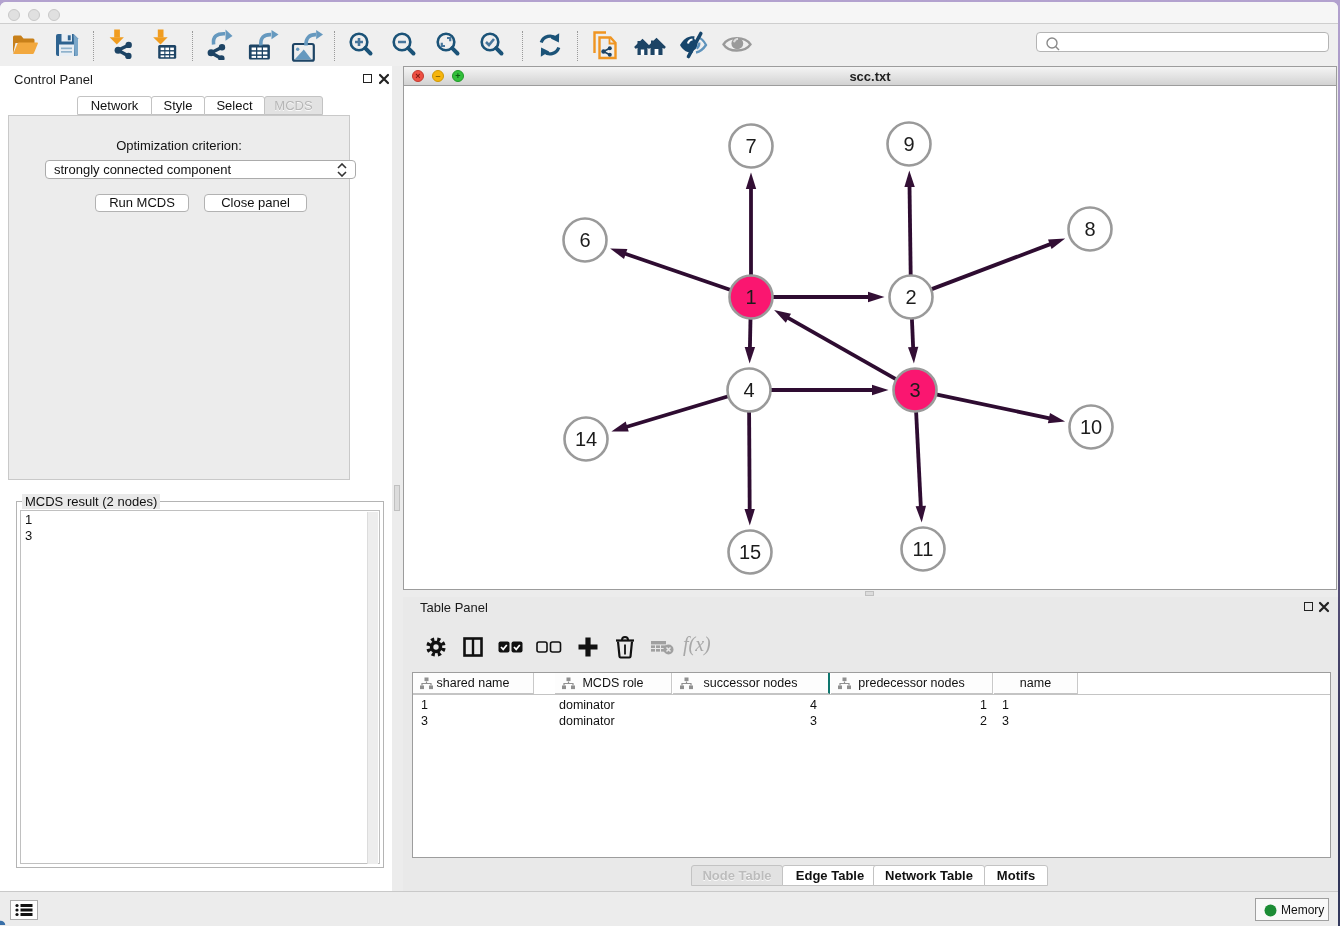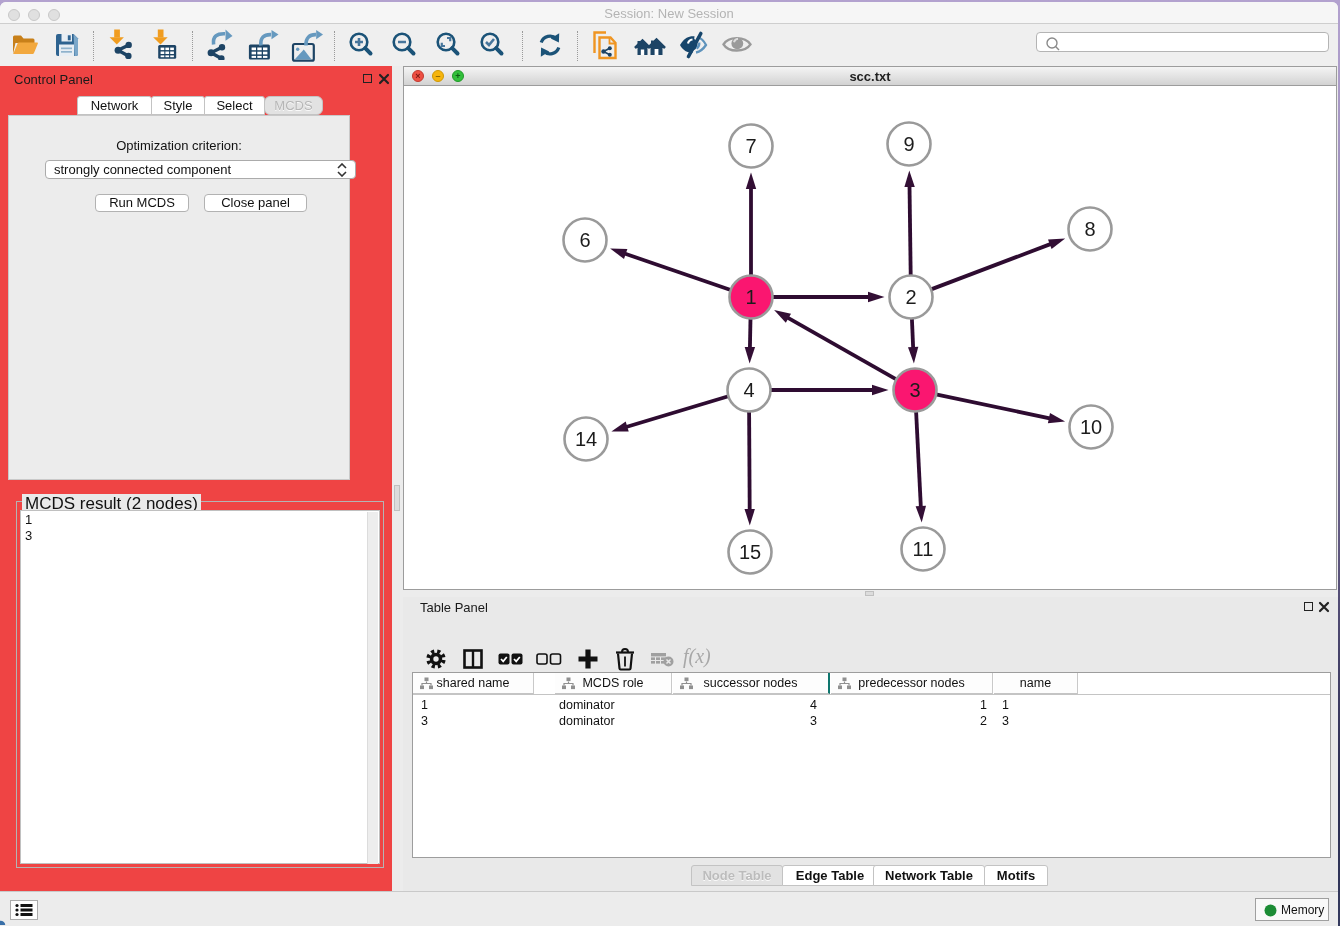--- a/index.html
+++ b/index.html
@@ -14,51 +14,51 @@
 .tl { position:absolute; top:7px; width:12px; height:12px; border-radius:50%;
   background:#e0e0e0; border:1px solid #c8c8c8; }
 #title { position:absolute; top:4px; width:100%; text-align:center; font-size:13px; color:#b4b4b4; }
 
 #toolbar { position:absolute; left:0; top:22px; width:100%; height:42px; background:#efefef; }
 .sep { position:absolute; top:7px; height:30px; width:0; border-left:1px dotted #9a9a9a; }
 .tbi { position:absolute; top:7px; }
 #search { position:absolute; left:1036px; top:8px; width:293px; height:20px; background:#fff;
   border:1px solid #b4b4b4; border-radius:4px; }
 
-#cpanel { position:absolute; left:0; top:64px; width:392px; height:825px; background:#ef4444; }
+#cpanel { position:absolute; left:0; top:64px; width:392px; height:825px; background:#ffffff; }
 #cpanel .phead { position:absolute; left:14px; top:6px; font-size:13px; color:#1a1a1a; }
 .tab { position:absolute; top:0; height:19px; background:#fff; border:1px solid #c3c3c3; border-radius:3px 3px 0 0; text-align:center;
   font-size:13px; color:#111; line-height:18px; }
-.tab.dis { background:#e2e2e2; color:#b6b6b6; text-shadow:0 1px 0 #fafafa;border-radius:6px; }
+.tab.dis { background:#e2e2e2; color:#b6b6b6; text-shadow:0 1px 0 #fafafa; }
 #tabcontent { position:absolute; left:8px; top:49px; width:342px; height:365px; background:#ececec;
   border:1px solid #c9c9c9; }
 #optlabel { position:absolute; left:0; top:22px; width:100%; text-align:center; font-size:13px; color:#111; }
 #optsel { position:absolute; left:36px; top:44px; width:311px; height:19px; background:#fff;
   border:1px solid #ababab; border-radius:4px; font-size:13px; color:#111; line-height:17px; padding-left:8px; }
 .btn { position:absolute; top:78px; height:18px; background:#fff; border:1px solid #b2b2b2; border-radius:4px;
   font-size:13px; color:#111; text-align:center; line-height:16px; }
 #mcdsbox { position:absolute; left:16px; top:435px; width:368px; height:367px; border:1px solid #b4b4b4; }
-#mcdslabel { position:absolute; left:5px; top:-8px; background:#e9e9e9; padding:0 3px; font-size:17px; color:#111; }
+#mcdslabel { position:absolute; left:5px; top:-8px; background:#e9e9e9; padding:0 3px; font-size:13px; color:#111; }
 #mcdstext { position:absolute; left:3px; top:8px; width:360px; height:354px; background:#fff; border:1px solid #c0c0c0; }
 #mcdstext .sb { position:absolute; right:1px; top:1px; width:11px; height:352px; background:#ededed; border-left:1px solid #dcdcdc; }
 #mcdstext .txt { position:absolute; left:4px; top:1px; font-size:13px; color:#111; line-height:16px; }
 
 #vsplit { position:absolute; left:392px; top:64px; width:11px; height:825px; background:#ececec; }
 #hsplit { position:absolute; left:403px; top:588px; width:935px; height:7px; background:#ececec; }
 
 #netwin { position:absolute; left:403px; top:64px; width:934px; height:524px; border:1px solid #9c9c9c; background:#fff; }
 #nettitle { position:absolute; left:0; top:0; width:100%; height:19px;
   background:linear-gradient(180deg,#f4f4f4 0%,#e2e2e2 55%,#d2d2d2 100%); border-bottom:1px solid #9c9c9c; }
 .mtl { position:absolute; top:2.5px; width:12px; height:12px; border-radius:50%; font-size:9px; font-weight:bold; text-align:center; line-height:11px; }
 #nettitle .t { position:absolute; top:2px; width:100%; text-align:center; font-size:13px; font-weight:bold; color:#222; }
 #graph { position:absolute; left:0; top:19px; }
 
 #tpanel { position:absolute; left:403px; top:595px; width:935px; height:294px; background:#e9e9e9; }
 #tpanel .phead { position:absolute; left:17px; top:3px; font-size:13px; color:#1a1a1a; }
-#ttoolbar { position:absolute; left:14px; top:42px; width:906px; height:36px; }
+#ttoolbar { position:absolute; left:14px; top:30px; width:906px; height:36px; }
 #tableview { position:absolute; left:9px; top:75px; width:919px; height:186px; background:#fff; border:1px solid #9d9d9d; }
 .thead { position:absolute; left:0; top:0; height:21px; border-bottom:1px solid #c4c4c4; background:#fdfdfd;
   font-size:12.5px; color:#111; text-align:center; line-height:20px; }
 .thead .ci { position:absolute; left:7px; top:4px; }
 .trow { position:absolute; font-size:12.5px; color:#111; height:16px; line-height:16px; }
 #btabs { position:absolute; left:0; top:268px; width:100%; height:21px; font-size:13px; }
 .btab { position:absolute; top:0; height:21px; background:#fff; border:1px solid #c3c3c3; border-radius:3px 3px 0 0; text-align:center;
   line-height:20px; color:#111; font-weight:bold; }
 .btab.dis { background:#e2e2e2; color:#bcbcbc; text-shadow:0 1px 0 #fafafa; }
 
@@ -68,21 +68,20 @@
   font-size:12px; color:#111; }
 </style>
 </head>
 <body>
 <div id="desktop"></div>
 <div id="win">
   <div id="titlebar">
     <div class="tl" style="left:8px"></div>
     <div class="tl" style="left:28px"></div>
     <div class="tl" style="left:48px"></div>
-    <div id="title">Session: New Session</div>
   </div>
   <div id="toolbar">
     <div class="sep" style="left:93px"></div>
     <div class="sep" style="left:192px"></div>
     <div class="sep" style="left:334px"></div>
     <div class="sep" style="left:522px"></div>
     <div class="sep" style="left:577px"></div>
 
     <svg class="tbi" style="left:11px" width="28" height="28" viewBox="0 0 28 28">
       <path fill="#c8801a" d="M2,23 V6 q0,-1.5 1.5,-1.5 H10 l2.5,3 H22 q1.5,0 1.5,1.5 V12 H4.5 Z"></path>

